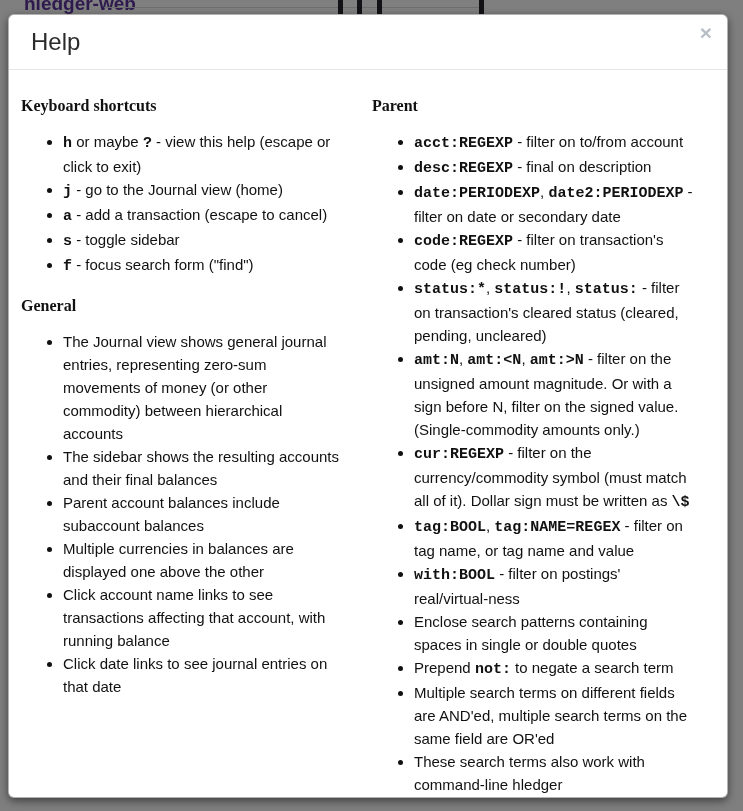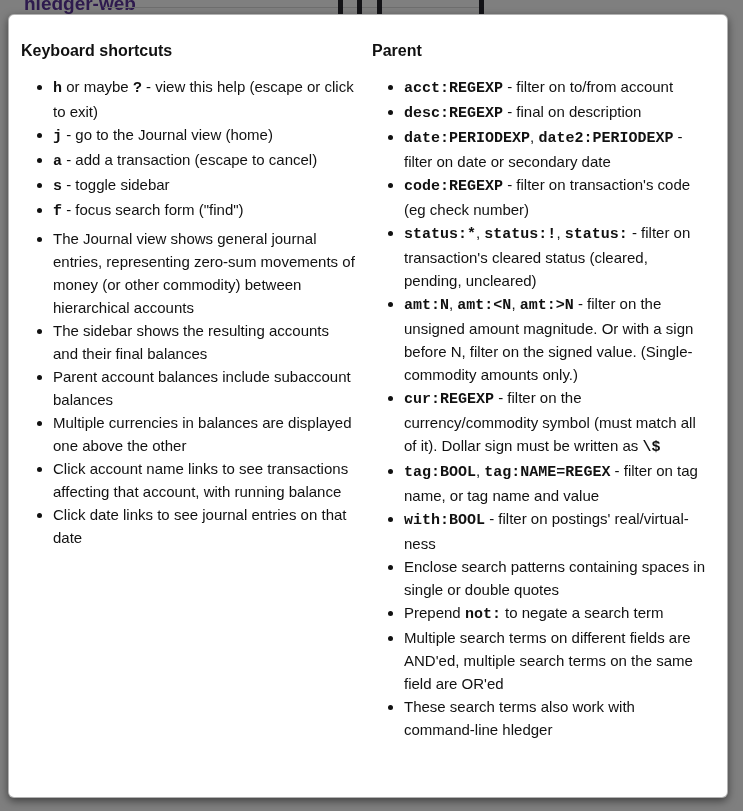--- a/index.html
+++ b/index.html
@@ -46,25 +46,25 @@
   .modal-body{
     display:flex;flex-direction:row;
     padding:8px 12px 15px 12px;
     box-sizing:border-box;
   }
   .help-col{width:50%;box-sizing:border-box;}
   .help-col.left{padding-right:8px;}
   .help-col.right{padding-left:4px;padding-right:4px;}
   .section-heading{
     font-size:16px;font-weight:bold;color:#111;
-    margin:18px 0 15px 0;line-height:19px;
+    margin:18px 0 15px 0;line-height:19px;font-family:Liberation Serif, serif;
   }
   .help-col .section-heading:first-child{margin-top:18px;}
   .help-list{
-    margin:4px;padding:0 0 0 28px;
+    margin:14px;padding:0 0 0 28px;
     font-size:15px;line-height:23px;color:#111;
   }
   .help-list li{margin:0;padding:0;}
   code{
     font-family:"Liberation Mono", monospace;
     font-weight:bold;font-size:15px;color:#111;
   }
 </style>
 </head>
 <body>
@@ -74,30 +74,35 @@
   <div class="bg-rule"></div>
   <div class="bg-stem s1"></div>
   <div class="bg-stem s2"></div>
   <div class="bg-stem s3"></div>
   <div class="bg-stem s4"></div>
 </div>
 
 <div class="backdrop"></div>
 
 <div class="modal">
+  <div class="modal-header">
+    <h2 class="modal-title">Help</h2>
+    <span class="close-btn">×</span>
+  </div>
   <div class="modal-body">
     <div class="help-col left">
         <h3 class="section-heading">Keyboard shortcuts</h3>
         <ul class="help-list">
           <li><code>h</code><span> or maybe </span><code>?</code><span> - view this help (escape or click to exit)</span></li>
           <li><code>j</code><span> - go to the Journal view (home)</span></li>
           <li><code>a</code><span> - add a transaction (escape to cancel)</span></li>
           <li><code>s</code><span> - toggle sidebar</span></li>
           <li><code>f</code><span> - focus search form ("find")</span></li>
         </ul>
+        <h3 class="section-heading">General</h3>
         <ul class="help-list">
           <li><span>The Journal view shows general journal entries, representing zero-sum movements of money (or other commodity) between hierarchical accounts</span></li>
           <li><span>The sidebar shows the resulting accounts and their final balances</span></li>
           <li><span>Parent account balances include subaccount balances</span></li>
           <li><span>Multiple currencies in balances are displayed one above the other</span></li>
           <li><span>Click account name links to see transactions affecting that account, with running balance</span></li>
           <li><span>Click date links to see journal entries on that date</span></li>
         </ul>
       </div>
     <div class="help-col right">

